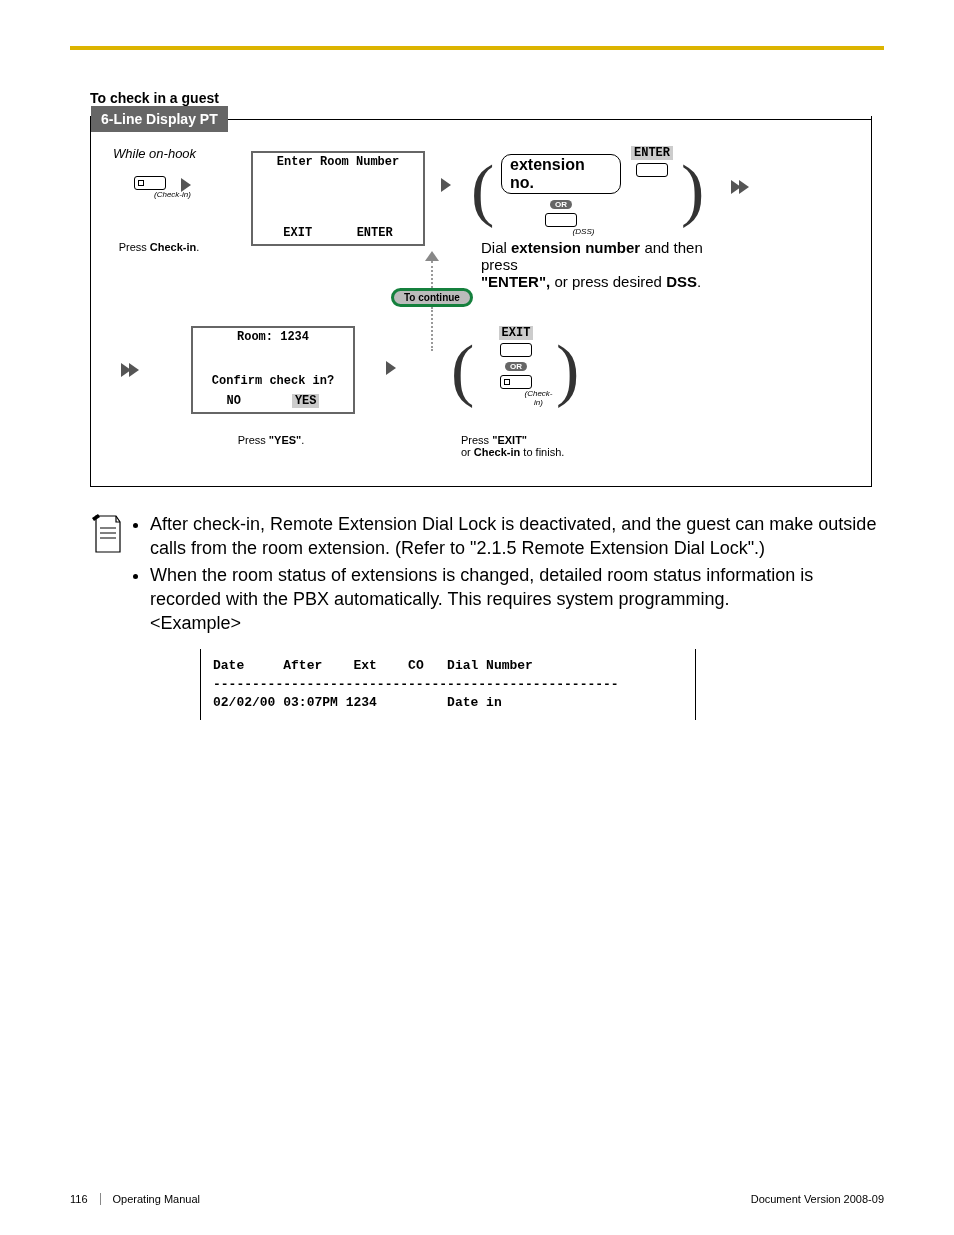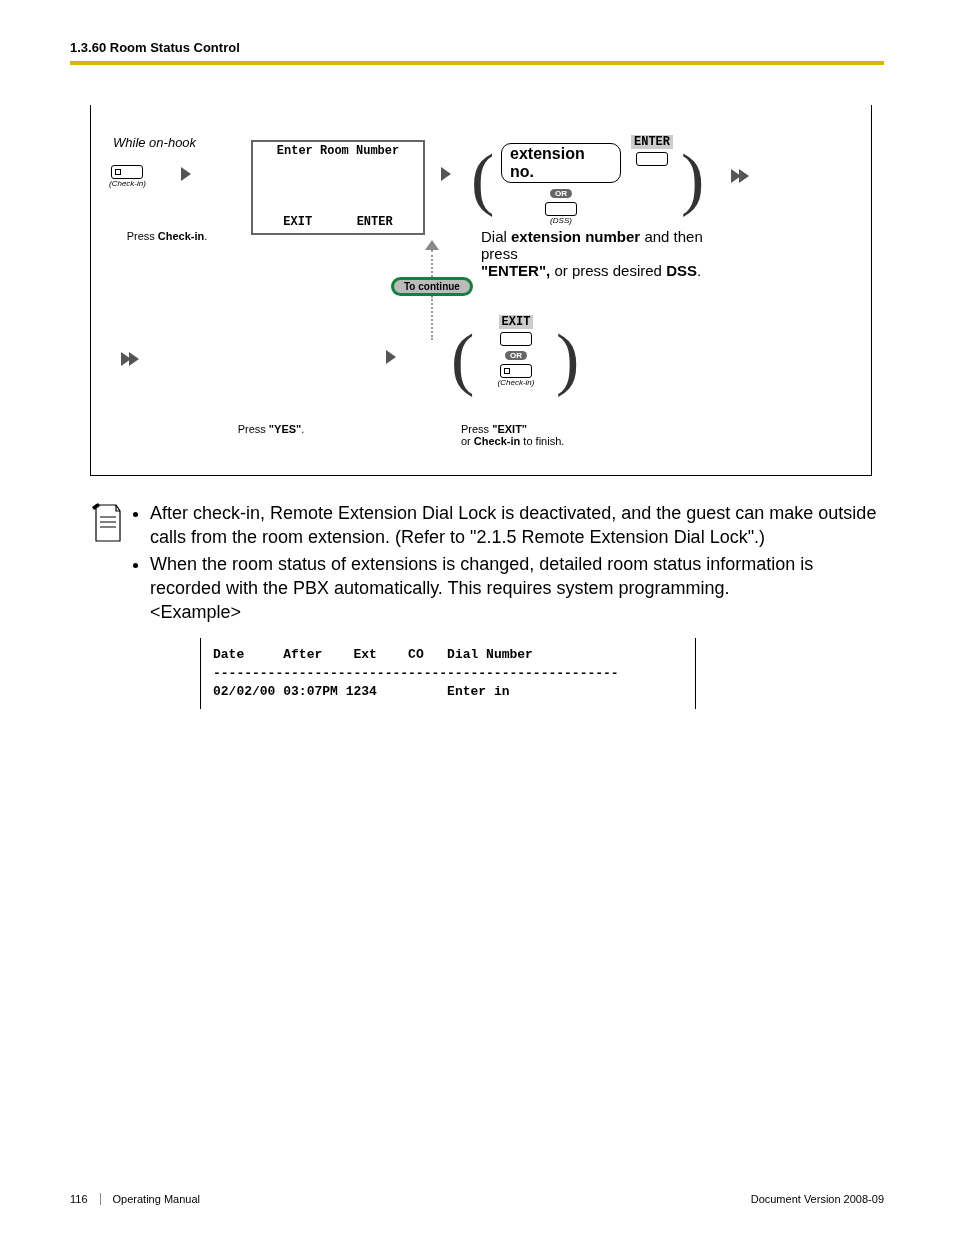--- a/index.html
+++ b/index.html
@@ -79,20 +79,21 @@
     content:"";
     position:absolute;
     left:3px; top:3px;
     width:4px; height:4px;
     border:1px solid #000;
   }
   .small-caption {
     font-size:8px;
     font-style:italic;
     text-align:center;
+    margin-left:45px;
   }
   .tri {
     display:inline-block;
     width:0;height:0;
     border-top:7px solid transparent;
     border-bottom:7px solid transparent;
     border-left:10px solid #555;
     vertical-align:middle;
   }
   .tri2 { margin-left:-2px; }
@@ -199,36 +200,40 @@
     border-left:7px solid transparent;
     border-right:7px solid transparent;
     border-bottom:10px solid #888;
   }
 </style>
 </head>
 <body>
 
 <div class="page">
 
-  <div class="hdr-title">1.3.60 Room Status Control</div>
   <div class="hdr-rule"></div>
 
+  <div class="subheading">To check in a guest</div>
 
   <div class="procedure-box">
+    <div class="box-title">
+      <div class="tbar">6-Line Display PT</div>
+      <div class="tline"></div>
+    </div>
 
     <div class="abs" style="left:22px; top:30px; font-style:italic; font-size:13px;">While on-hook</div>
 
     <div class="abs center-col" style="left:18px; top:60px;">
       <span class="btn-glyph with-dot"></span>
       <div class="small-caption">(Check-in)</div>
     </div>
 
     <span class="abs tri" style="left:90px; top:62px;"></span>
 
-    <div class="abs caption" style="left:26px; top:125px; width:100px;">
+    <div class="abs caption" style="left:18px; top:125px; width:100px;">
       <span>Press </span><b>Check-in</b><span>.</span>
     </div>
 
     <div class="abs display-box" style="left:160px; top:35px; width:170px;">
       <div>Enter Room Number</div>
       <div style="height:55px;"></div>
       <div class="display-row">
         <span>EXIT</span>
         <span>ENTER</span>
       </div>
@@ -264,20 +269,29 @@
       <div class="arrow-up"></div>
       <div style="height:30px;border-left:2px dotted #999;"></div>
       <span class="pill-continue">To continue</span>
       <div style="height:50px;border-left:2px dotted #999;"></div>
     </div>
 
     <div class="abs" style="left:30px; top:245px;">
       <span class="tri"></span><span class="tri tri2"></span>
     </div>
 
+    <div class="abs display-box" style="left:100px; top:210px; width:160px;">
+      <div>Room: 1234</div>
+      <div style="height:30px;"></div>
+      <div>Confirm check in?</div>
+      <div class="display-row" style="margin-top:4px;">
+        <span>NO</span>
+        <span class="hl">YES</span>
+      </div>
+    </div>
     <div class="abs caption" style="left:100px; top:318px; width:160px;">
       <span>Press </span><b>"YES"</b><span>.</span>
     </div>
 
     <span class="abs tri" style="left:295px; top:245px;"></span>
 
     <span class="abs paren" style="left:360px; top:226px;">(</span>
     <div class="abs center-col" style="left:385px; top:210px; width:80px;">
       <span class="hl" style="font-family:'Courier New',monospace;font-weight:bold;font-size:12px;">EXIT</span>
       <span class="btn-glyph" style="margin-top:3px;"></span>
@@ -313,21 +327,21 @@
         <li>
           <span>When the room status of extensions is changed, detailed room status information is recorded with the PBX automatically. This requires system programming.</span><br>
           <span>&lt;Example&gt;</span>
         </li>
       </ul>
     </div>
   </div>
 
   <div class="example-box"><span><span>Date</span>     <span>After</span>    <span>Ext</span>    <span>CO</span>   <span>Dial Number</span></span>
 <span>----------------------------------------------------</span>
-<span><span>02/02/00</span> <span>03:07PM</span> <span>1234</span>         <span>Enter in</span></span></div>
+<span><span>02/02/00</span> <span>03:07PM</span> <span>1234</span>         <span>Date in</span></span></div>
 
   <div class="footer">
     <div style="display:flex;align-items:flex-end;">
       <span class="fl">116</span>
       <span>Operating Manual</span>
     </div>
     <div>Document Version  2008-09</div>
   </div>
 
 </div>

